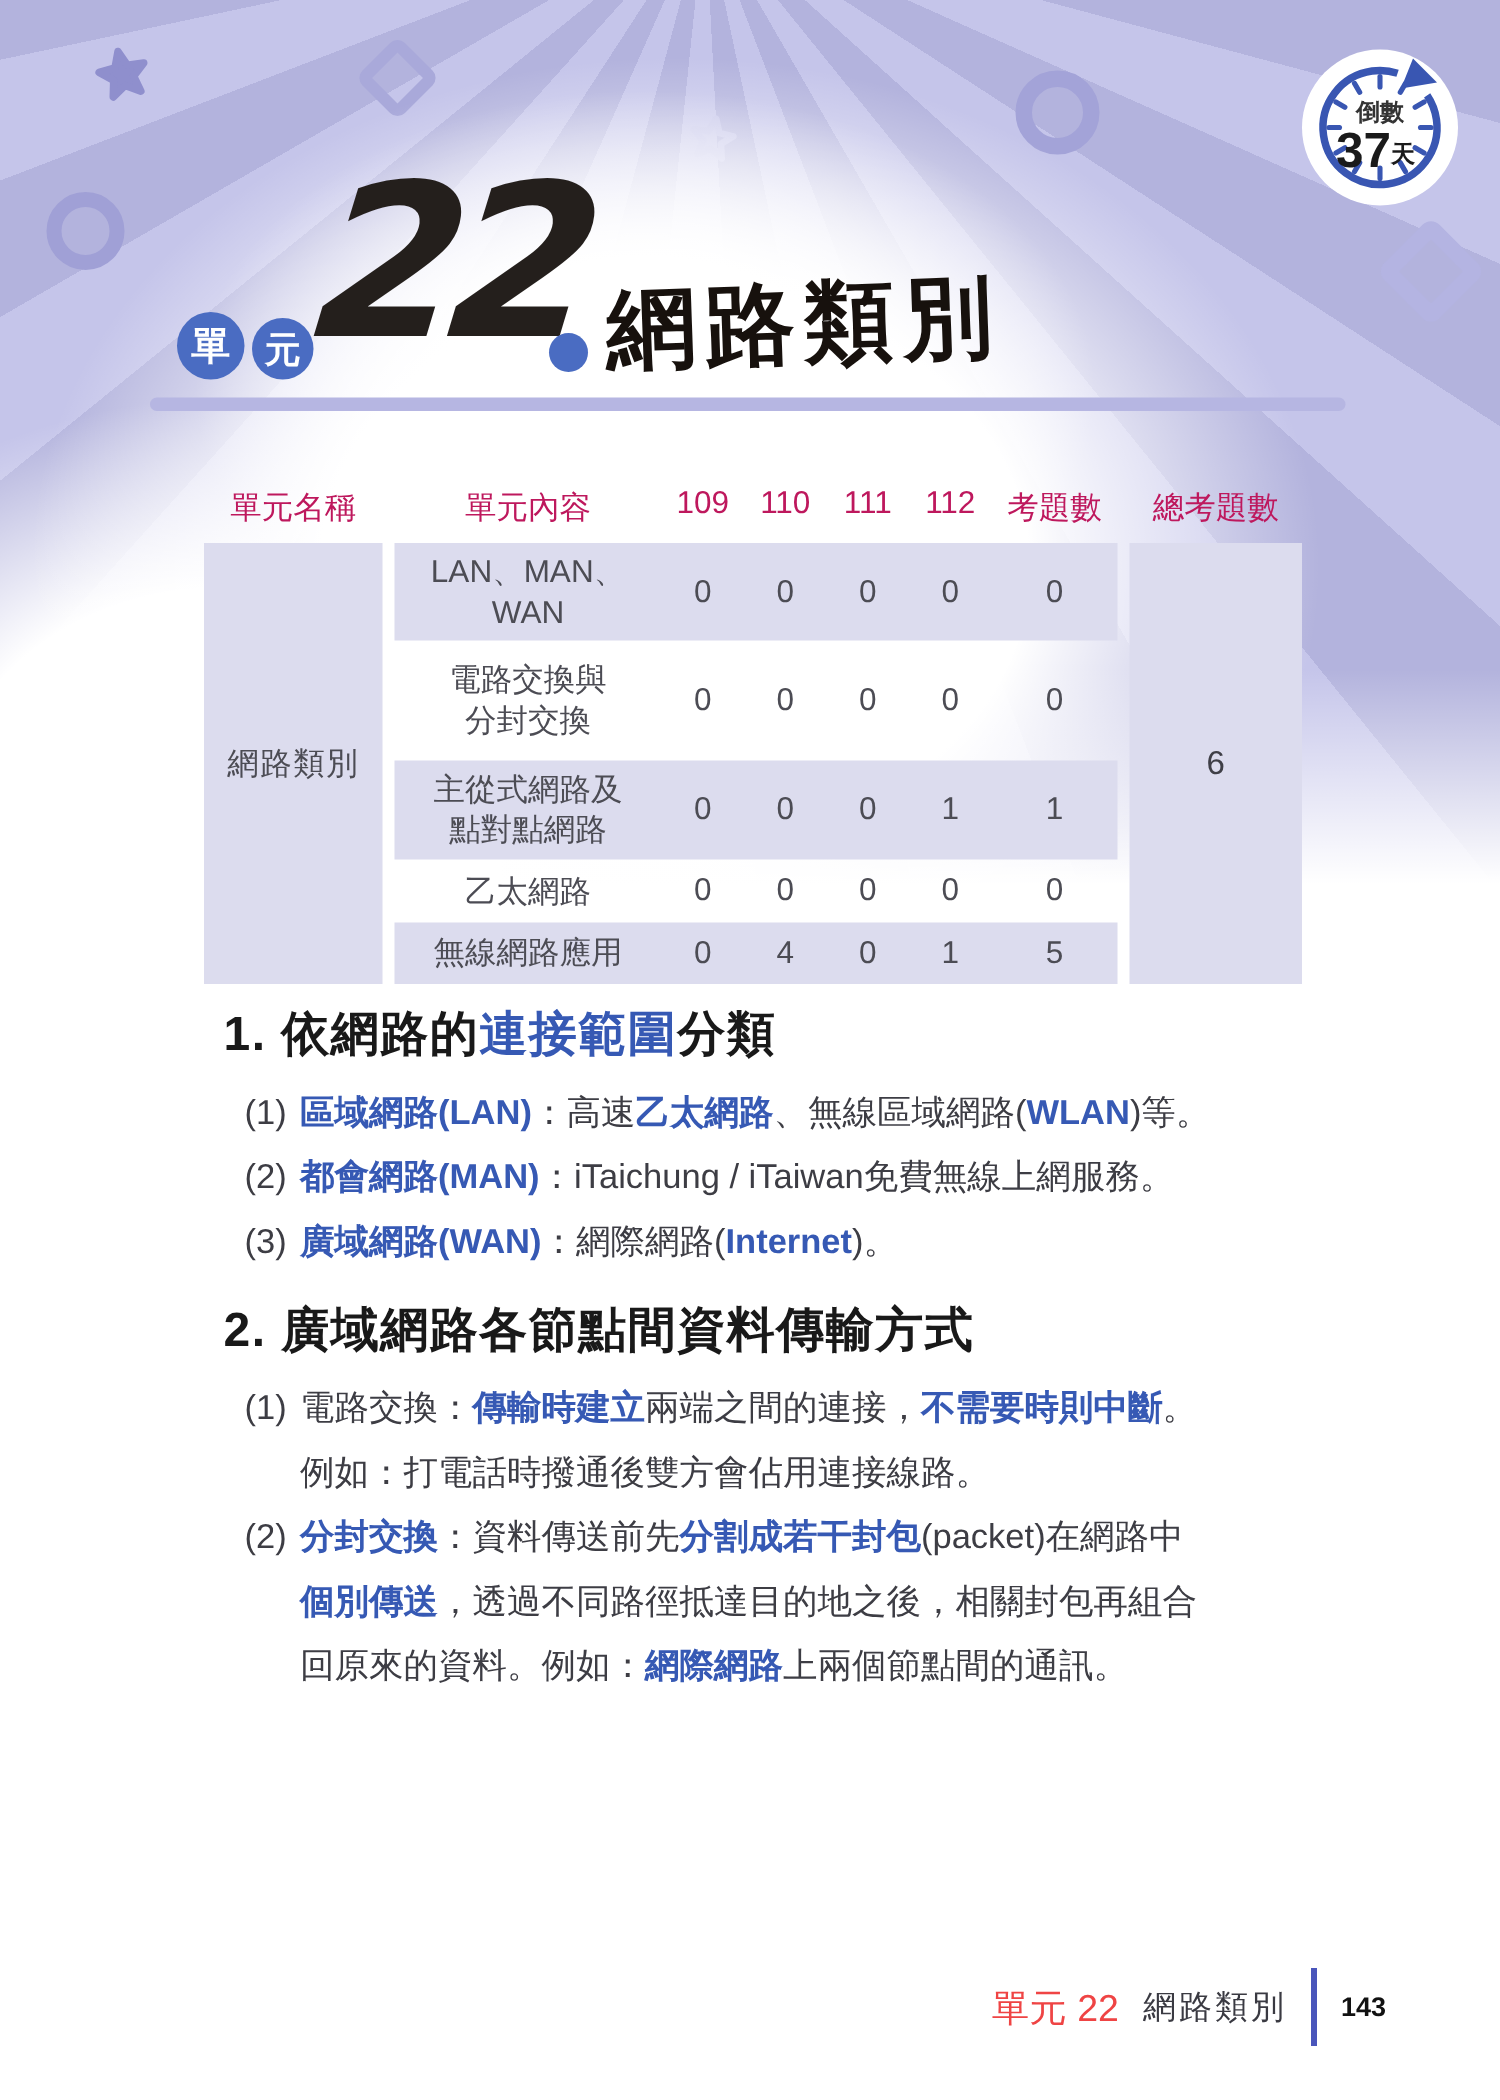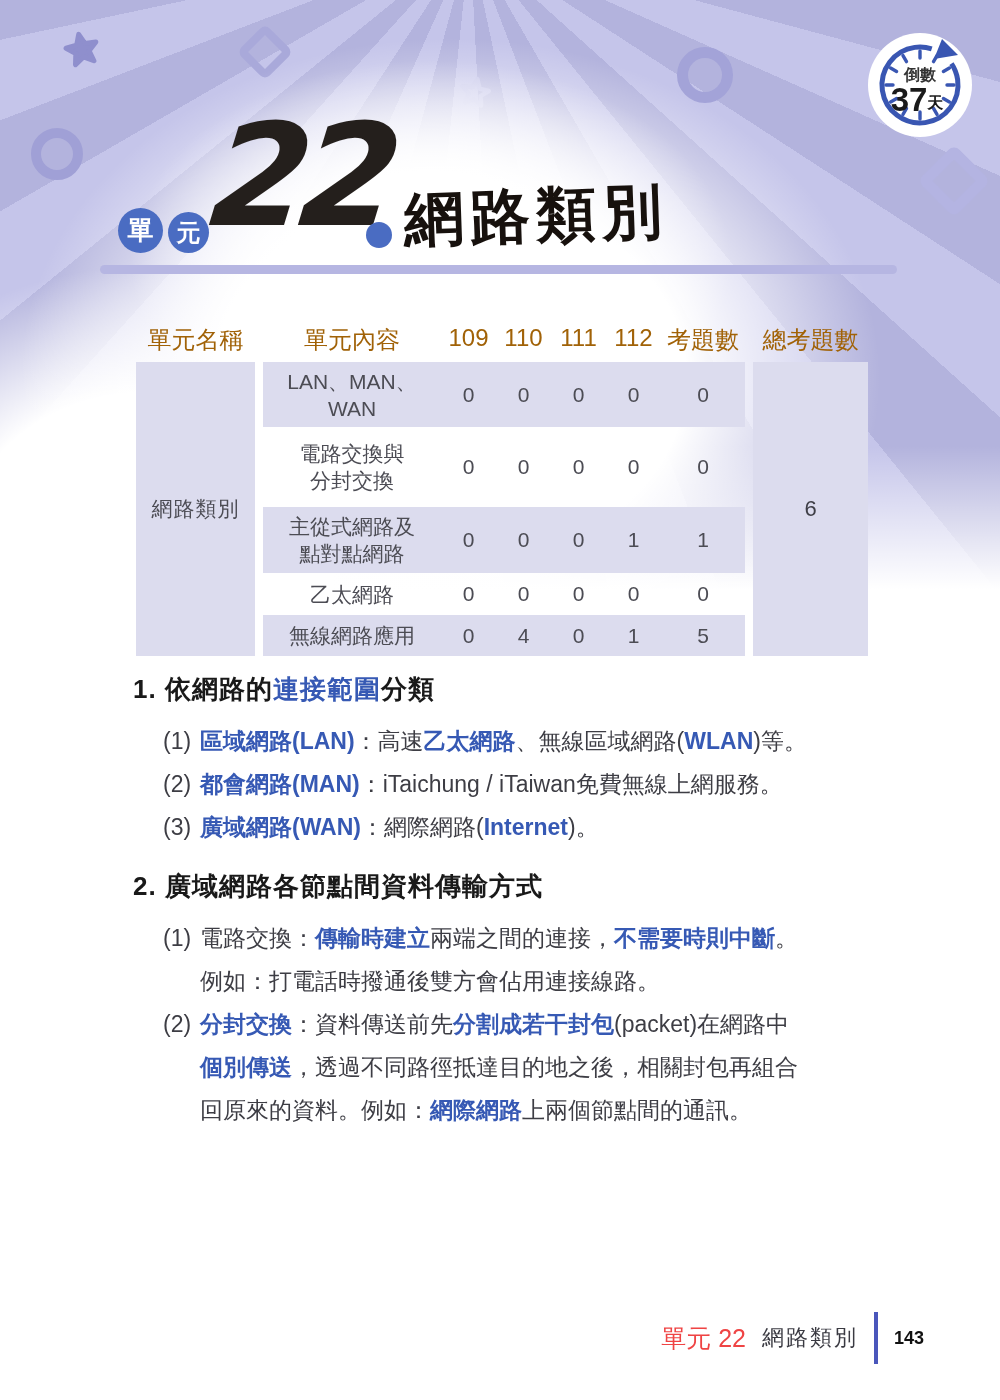--- a/index.html
+++ b/index.html
@@ -35,40 +35,40 @@
     transform:skewX(-6deg);font-family:"DejaVu Sans","Liberation Sans",sans-serif;}
   .big-dot{position:absolute;left:366px;top:222px;width:26px;height:26px;border-radius:50%;background:#4a6cc2;}
   .main-title{position:absolute;left:404px;top:176px;font-size:60px;font-weight:900;
     letter-spacing:6px;color:#17110d;transform:rotate(-2deg);
     font-family:"DejaVu Sans","Liberation Sans",sans-serif;}
   .title-rule{position:absolute;left:100px;top:265px;width:797px;height:9px;border-radius:5px;background:#b6b6e2;}
 
   
   .thead{position:absolute;left:136px;top:324px;width:732px;display:grid;
     grid-template-columns:119px 8px 178px 55px 55px 55px 55px 84px 8px 115px;
-    font-size:24px;color:#a16207;}
+    font-size:21px;color:#be185d;}
   .thead div{text-align:center;}
   .tbl{position:absolute;left:136px;top:362px;width:732px;height:284px;display:grid;
     grid-template-columns:119px 8px 482px 8px 115px;}
   .tcol-name{background:#dcdcee;display:flex;align-items:center;justify-content:center;
     font-size:21px;color:#4c4c54;letter-spacing:1px;}
   .tcol-total{background:#dcdcee;display:flex;align-items:center;justify-content:center;
     font-size:22px;color:#3f3f47;}
   .tmid{display:flex;flex-direction:column;}
   .trow{display:grid;grid-template-columns:178px 55px 55px 55px 55px 84px;align-items:center;}
   .trow.lav{background:#dcdcee;}
   .trow.h65{height:65px;} .trow.h70{height:80px;} .trow.h66{height:66px;}
   .trow.h42{height:42px;} .trow.h41{height:41px;}
   .tcontent{text-align:center;font-size:21px;color:#4c4c54;line-height:27px;}
   .tcontent span{display:block;}
   .tnum{text-align:center;font-size:21px;color:#4c4c54;}
 
   
   .content{position:absolute;left:133px;top:672px;width:748px;color:#3d3d44;}
-  .sec-head{font-size:26px;font-weight:bold;color:#191919;letter-spacing:1px;margin:0 0 14px 0;line-height:34px;}
+  .sec-head{font-size:32px;font-weight:bold;color:#191919;letter-spacing:1px;margin:0 0 14px 16px;line-height:34px;}
   .sec-head .em{font-weight:bold;}
   .item{position:relative;padding-left:67px;font-size:23px;line-height:43px;}
   .item .marker{position:absolute;left:30px;top:0;color:#3d3d44;}
   .tline{min-height:43px;}
   .em{color:#3659b4;font-weight:bold;}
   .sec2{margin-top:20px;}
 
   
   .footer{position:absolute;top:1312px;right:76px;height:52px;display:flex;align-items:center;gap:16px;}
   .f-unit{color:#ef4444;font-size:25px;}

